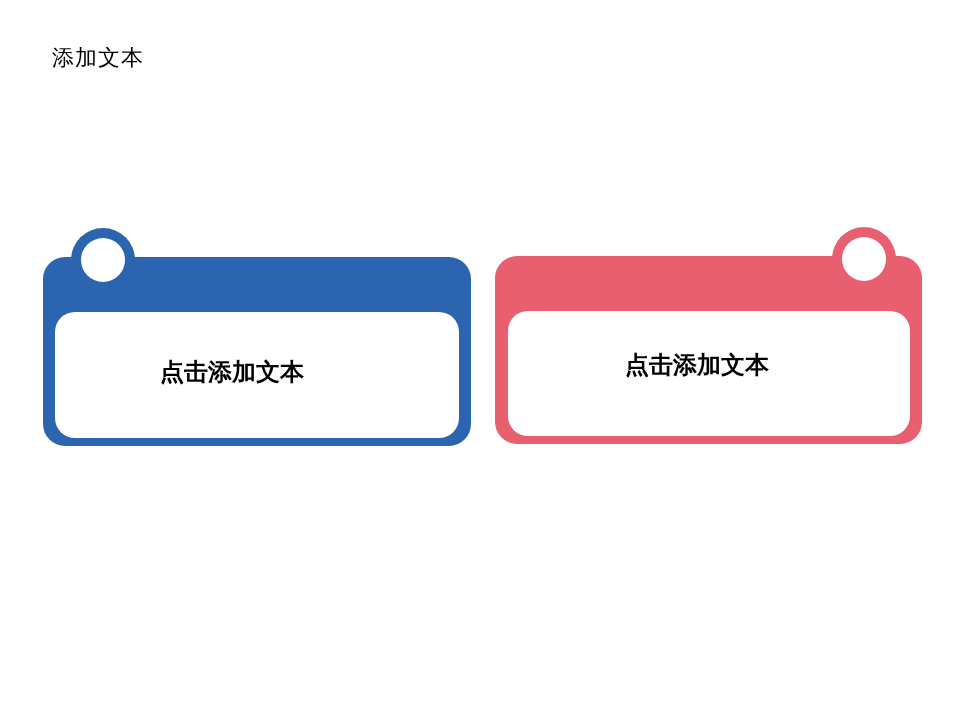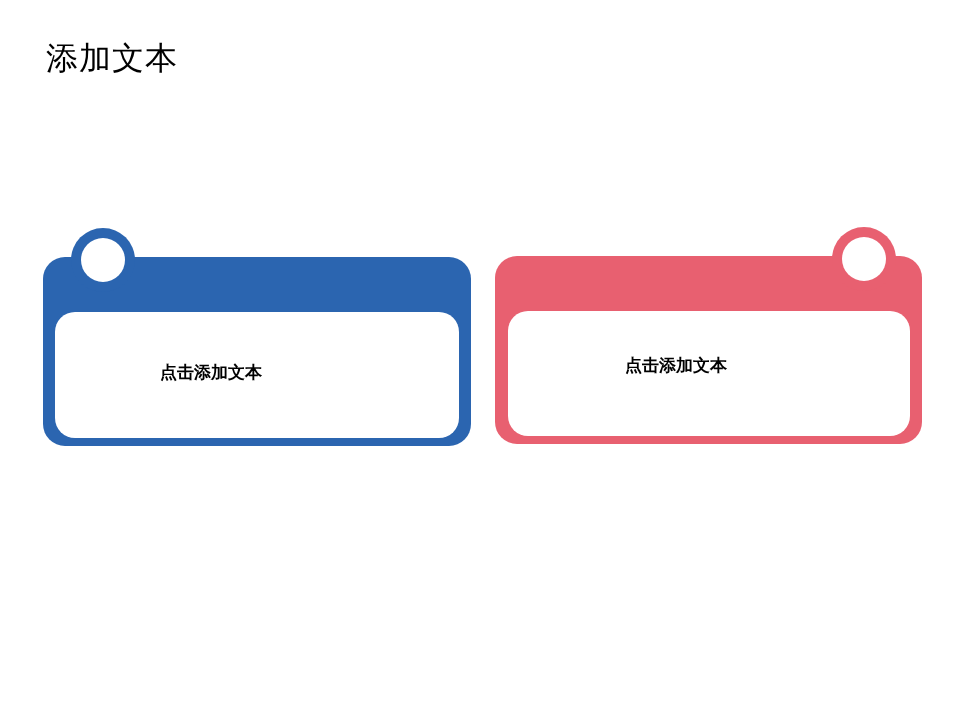--- a/index.html
+++ b/index.html
@@ -1,23 +1,23 @@
 <!DOCTYPE html>
 <html><head>
 <meta charset="utf-8">
 <style>
   html,body{margin:0;padding:0;background:#ffffff;}
   body{width:960px;height:720px;position:relative;overflow:hidden;font-family:"DejaVu Sans",sans-serif;}
-  .title{position:absolute;left:46px;top:36px;font-size:32px;color:#000;line-height:44px;letter-spacing:1px;}
+  .title{position:absolute;left:52px;top:36px;font-size:22px;color:#000;line-height:44px;letter-spacing:1px;}
   .card{position:absolute;}
   .card .body{position:absolute;border-radius:22px;}
   .card .tab-outer{position:absolute;border-radius:50%;}
   .card .tab-inner{position:absolute;border-radius:50%;background:#fff;}
   .card .inner{position:absolute;background:#fff;border-radius:20px;}
-  .card .label{position:absolute;font-size:17px;font-weight:bold;color:#000;white-space:nowrap;line-height:28px;}
+  .card .label{position:absolute;font-size:24px;font-weight:bold;color:#000;white-space:nowrap;line-height:28px;}
 </style>
 </head>
 <body>
 
 <div class="title">添加文本</div>
 
 <div class="card" style="left:0;top:0;">
   <div class="body" style="left:43px;top:257px;width:428px;height:189px;background:#2b65b0;"></div>
   <div class="tab-outer" style="left:71px;top:228px;width:64px;height:64px;background:#2b65b0;"></div>
   <div class="tab-inner" style="left:81px;top:238px;width:44px;height:44px;"></div>

